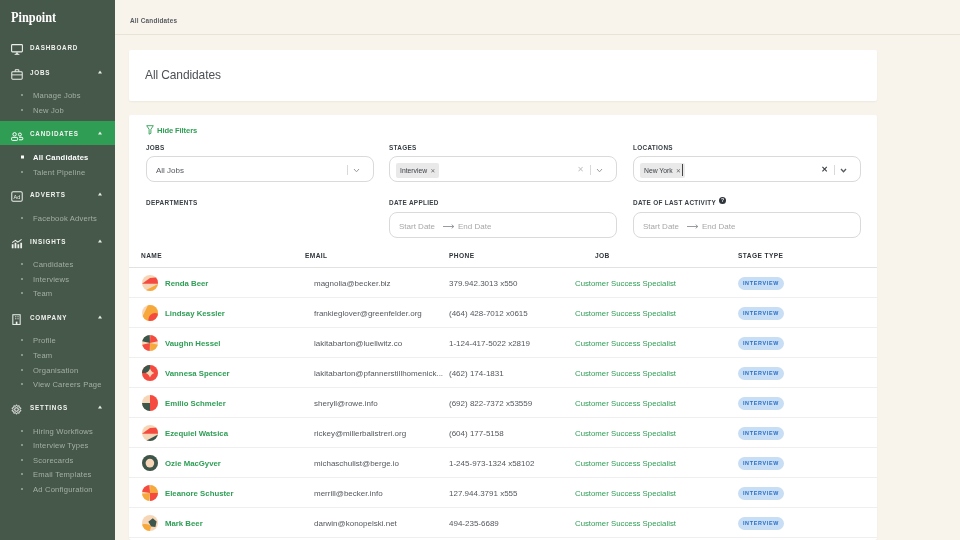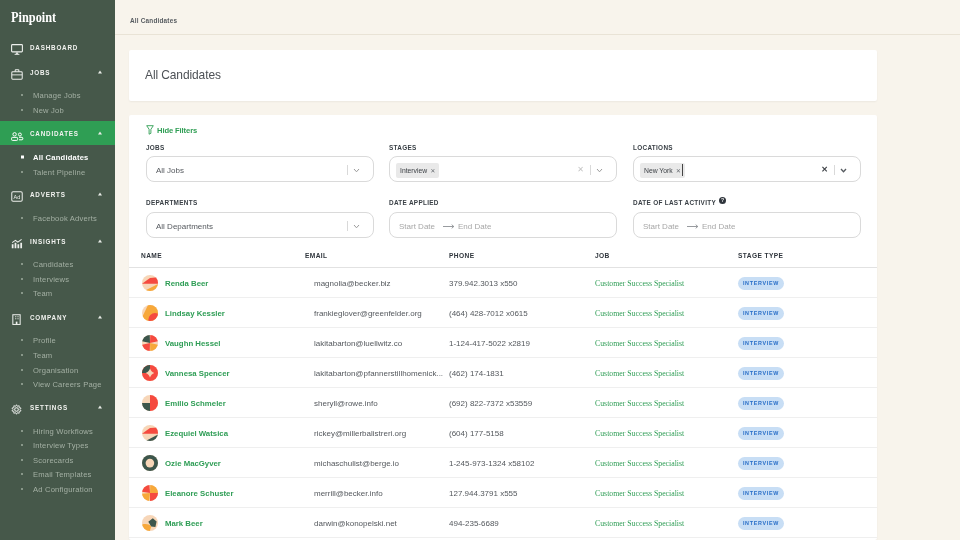--- a/index.html
+++ b/index.html
@@ -48,21 +48,21 @@
 .dateph { position:absolute; top:9px; font-size:8px; color:#a7a7a7; }
 
 
 .th { position:absolute; font-size:6.6px; font-weight:bold; color:#2f353c; letter-spacing:0.4px; }
 #thead-line { left:0; top:152px; width:748px; height:1px; background:#e2e2e2; }
 .row { position:absolute; left:0; width:748px; height:30px; border-bottom:1px solid #efefef; }
 .row .av { position:absolute; left:13px; top:7px; width:16px; height:16px; }
 .row .nm { position:absolute; left:36px; top:11px; font-size:7.8px; font-weight:bold; color:#2e9d55; }
 .row .em { position:absolute; left:176px; top:11px; font-size:8px; color:#54585d;padding-left:9px; }
 .row .ph2 { position:absolute; left:320px; top:11px; font-size:8px; color:#54585d; }
-.row .jb { position:absolute; left:466px; top:11px; font-size:7.8px; color:#2e9d55;font-family:Liberation Serif, serif; }
+.row .jb { position:absolute; left:446px; top:11px; font-size:7.8px; color:#2e9d55; }
 .row .bd { position:absolute; left:609px; top:9px; width:46px; height:13px; background:#c8def5; border-radius:7px; font-size:5.4px; font-weight:bold; color:#2a6fc8; letter-spacing:0.7px; text-align:center; line-height:13px; }
 </style>
 </head>
 <body>
 <div id="sidebar" class="abs"></div>
 <div id="topbar" class="abs">
     <div class="tx">All Candidates</div>
   </div>
 <div id="logo" class="abs">Pinpoint</div>
 
@@ -241,27 +241,20 @@
     <svg class="chev" viewBox="0 0 7 7">
         <path d="M1 2 L3.5 4.8 L6 2" fill="none" stroke="#565b60" stroke-width="1.3"></path>
       </svg>
   </div>
 
   <div class="flabel abs" style="left:17px; top:84px;">DEPARTMENTS</div>
   <div class="flabel abs" style="left:260px; top:84px;">DATE APPLIED</div>
   <div class="flabel abs" style="left:504px; top:84px;">DATE OF LAST ACTIVITY</div>
   <div class="abs" style="left:590px; top:82px; width:7px; height:7px; border-radius:50%; background:#2f353c; color:#fff; font-size:5px; font-weight:bold; text-align:center; line-height:7px;">?</div>
 
-  <div class="fsel" style="left:17px; top:97px;">
-    <div class="val">All Departments</div>
-      <div class="sep"></div>
-    <svg class="chev" viewBox="0 0 7 7">
-        <path d="M1 2 L3.5 4.8 L6 2" fill="none" stroke="#9b9b9b" stroke-width="1"></path>
-      </svg>
-  </div>
   <div class="fsel" style="left:260px; top:97px;">
     <div class="dateph" style="left:9px;">Start Date</div>
     <svg style="position:absolute;left:52px;top:10px" width="14" height="7" viewBox="0 0 14 7">
         <path d="M1 3.5 H11.5 M9.7 1.7 L11.8 3.5 L9.7 5.3" fill="none" stroke="#7d8186" stroke-width="0.8"></path>
       </svg>
     <div class="dateph" style="left:68px;">End Date</div>
   </div>
   <div class="fsel" style="left:504px; top:97px;">
     <div class="dateph" style="left:9px;">Start Date</div>
     <svg style="position:absolute;left:52px;top:10px" width="14" height="7" viewBox="0 0 14 7">

